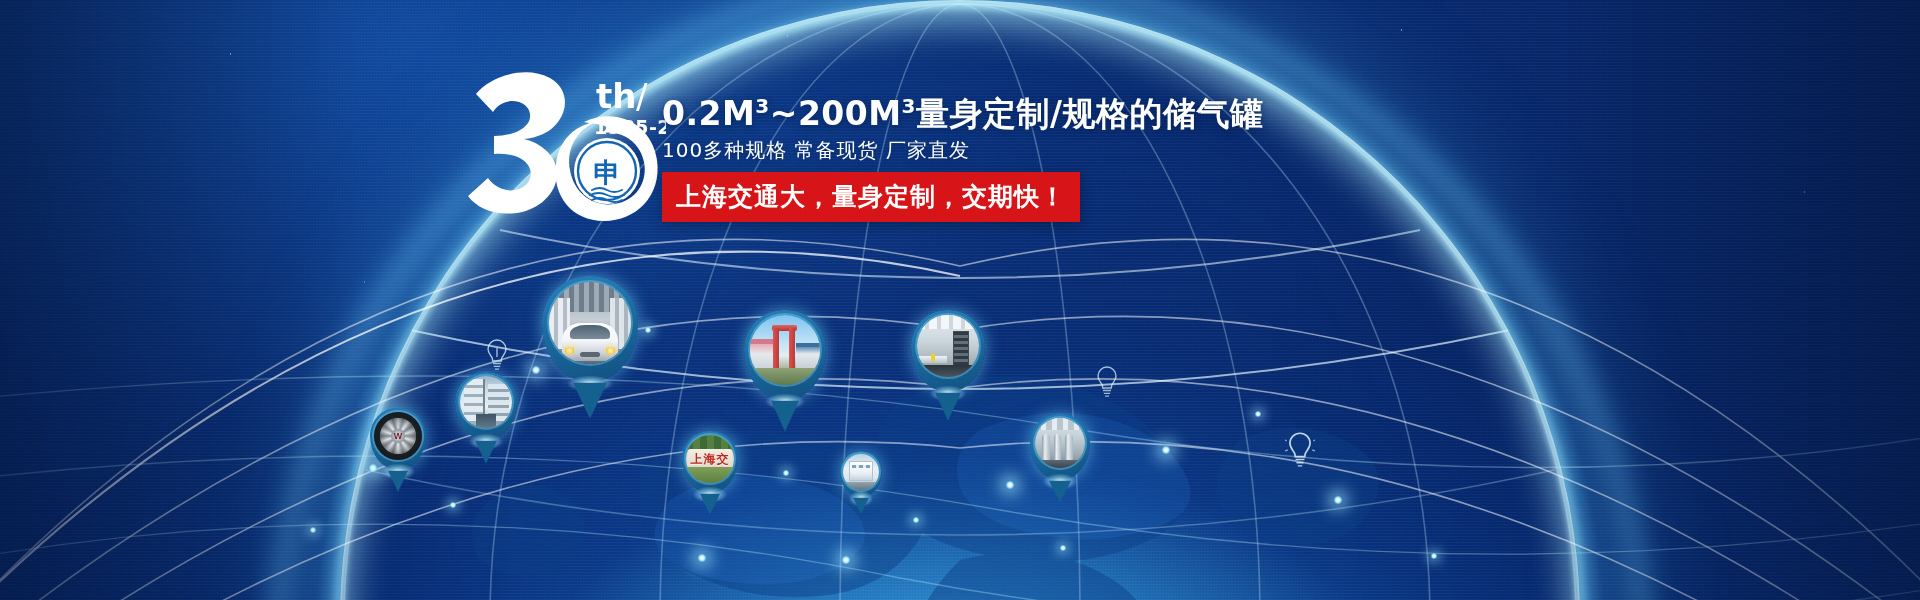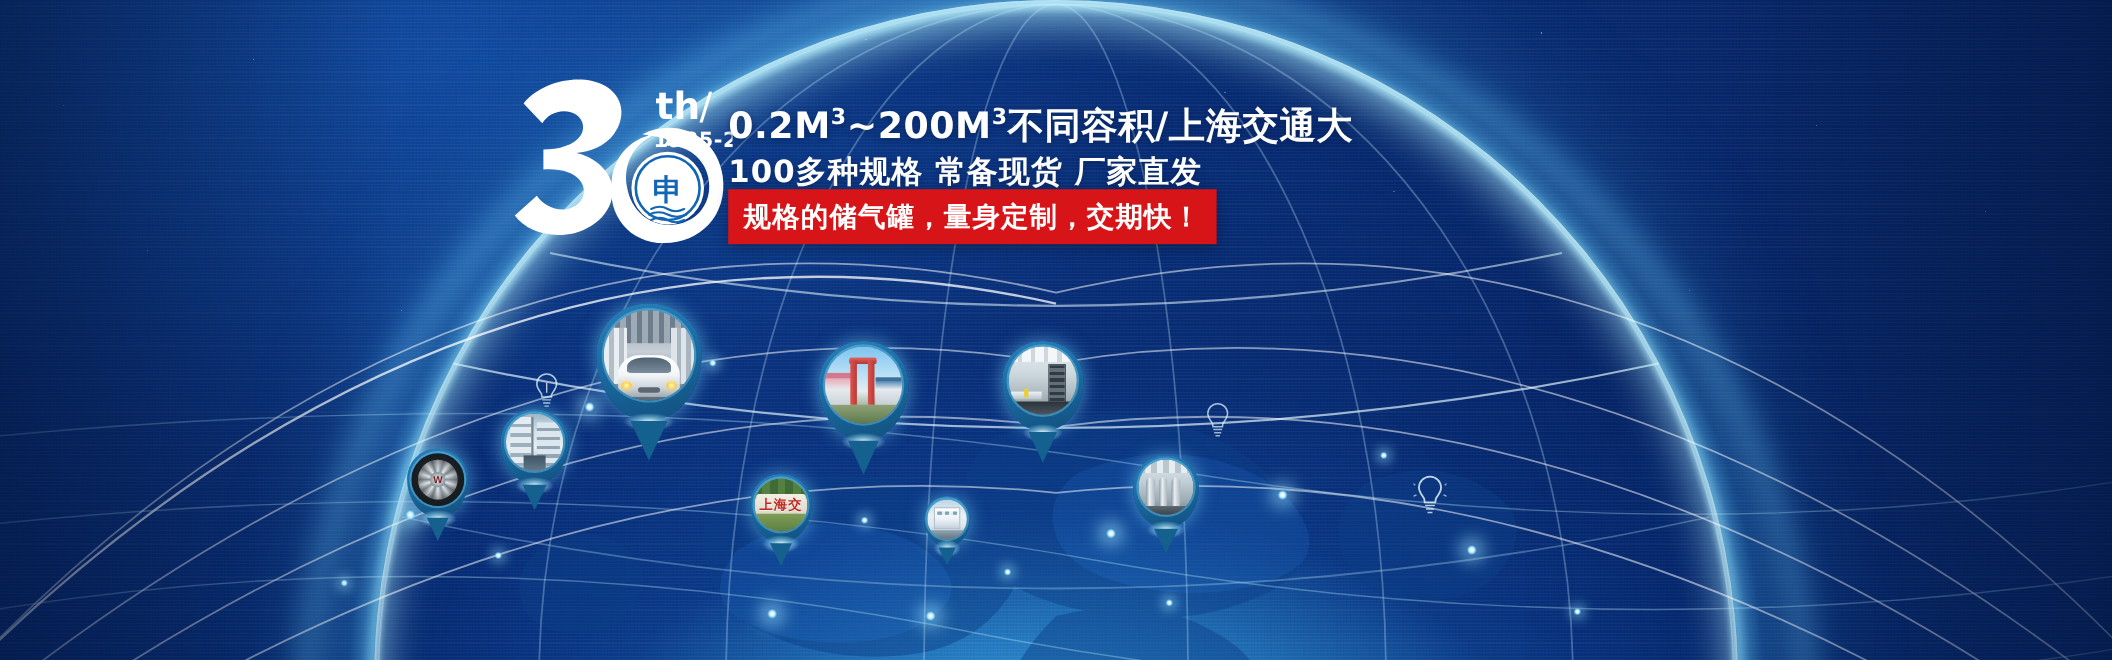--- a/index.html
+++ b/index.html
@@ -258,21 +258,21 @@
     font-size:33px; font-weight:bold;
     letter-spacing:.5px; white-space:nowrap;
     text-shadow:0 2px 7px rgba(0,25,70,.55);
     font-family:"DejaVu Sans","Liberation Sans",sans-serif;
   }
   .headline .sup { font-size:20px; vertical-align:super; line-height:0; }
 
   .subline {
     position:absolute; left:662px; top:137px;
     color:#ffffff;
-    font-size:28px; font-weight:bold;
+    font-size:20px; font-weight:normal;
     letter-spacing:1px; white-space:nowrap;
     text-shadow:0 2px 7px rgba(0,25,70,.55);
     font-family:"DejaVu Sans","Liberation Sans",sans-serif;
   }
 
   .tagline {
     position:absolute; left:662px; top:172px;
     background:#d71518;
     color:#ffffff;
     font-size:25px; font-weight:bold;
@@ -555,21 +555,21 @@
           </g>
         </g>
 
         <text x="130" y="42" font-family="DejaVu Sans, Liberation Sans, sans-serif" font-size="34" font-weight="bold" fill="#ffffff">th</text>
         <text x="170" y="42" font-family="DejaVu Sans, Liberation Sans, sans-serif" font-size="34" fill="#ffffff">/</text>
         <text x="128" y="68" font-family="DejaVu Sans, Liberation Sans, sans-serif" font-size="19" font-weight="bold" fill="#ffffff" letter-spacing="0.5">1985-2021</text>
       </svg>
     </div>
 
     <div class="headline">
-      <span>0.2M</span><span class="sup">3</span><span>~200M</span><span class="sup">3</span><span>不同容积/上海交通大</span>
+      <span>0.2M</span><span class="sup">3</span><span>~200M</span><span class="sup">3</span><span>量身定制/规格的储气罐</span>
     </div>
 
     <div class="subline">100多种规格  常备现货  厂家直发</div>
 
-    <div class="tagline">规格的储气罐，量身定制，交期快！</div>
+    <div class="tagline">上海交通大，量身定制，交期快！</div>
 
   </div>
 </div>
 
 </body></html>

